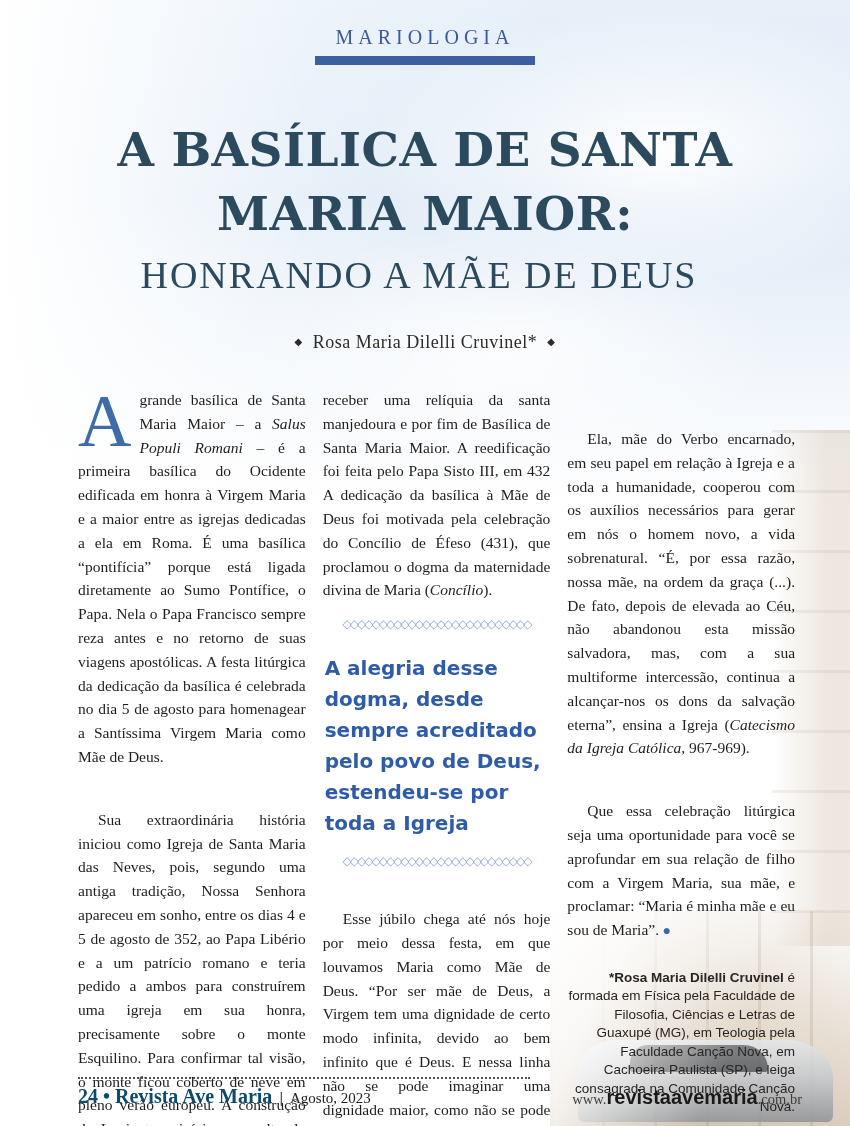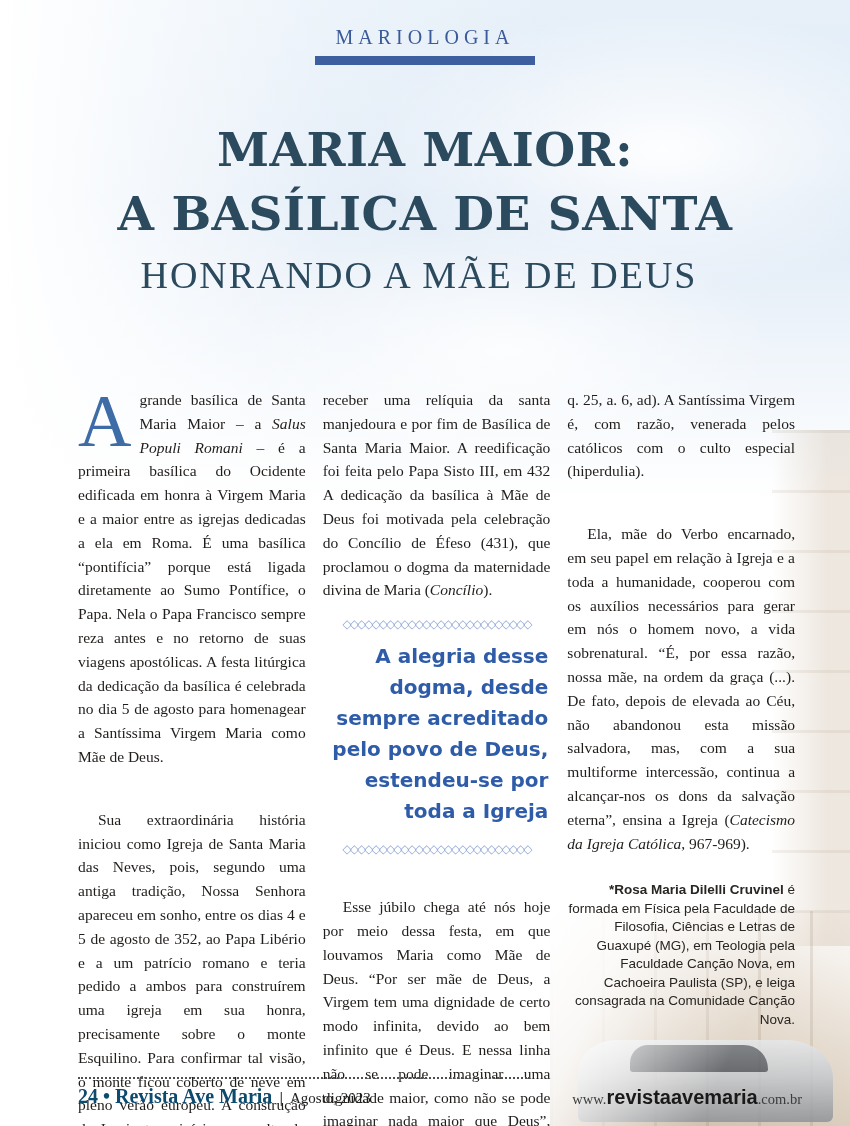--- a/index.html
+++ b/index.html
@@ -85,21 +85,21 @@
   .dropcap {
     float:left; color:#3d6ca7; font-family:"Liberation Serif", serif;
     font-size:74px; line-height:57px; padding:5px 8px 2px 0;
   }
   .diamond-divider {
     margin:15px 0 8px; text-align:center; color:#93a9d6;
     font-family:"DejaVu Sans", sans-serif; font-size:12px; letter-spacing:-2px;
     white-space:nowrap; overflow:hidden;
   }
   .pull-quote {
-    margin:10px 2px 8px; text-align:right; color:#2e5ca8;
+    margin:22px 2px 8px; text-align:left; color:#2e5ca8;
     font-family:"DejaVu Sans", sans-serif; font-weight:bold;
     font-size:20px; line-height:31px;
   }
   .end-dot { color:#3567ac; font-size:14px; }
   .bio-note {
     margin-top:26px; text-align:right;
     font-family:"Liberation Sans", sans-serif;
     font-size:13.5px; line-height:18.5px; color:#282522;
   }
   .bio-note strong { font-weight:bold;text-align:center; }
@@ -128,41 +128,44 @@
     </div>
     <div class="photo-fade"></div>
   </div>
 
   <header class="masthead">
     <div class="section-label">MARIOLOGIA</div>
     <div class="section-bar"></div>
   </header>
 
   <h1 class="title">
+    <span class="title-line">A BASÍLICA DE SANTA</span>
     <span class="title-line">MARIA MAIOR:</span>
-    <span class="title-line">A BASÍLICA DE SANTA</span>
   </h1>
   <h2 class="subtitle">HONRANDO A MÃE DE DEUS</h2>
 
+  <div class="byline">
+    <span class="diamond">◆</span><span>Rosa Maria Dilelli Cruvinel*</span><span class="diamond">◆</span>
+  </div>
 
   <main class="columns">
     <div class="col">
         <p class="body-par"><span class="dropcap">A</span><span>grande basílica de Santa Maria Maior – a </span><em>Salus Populi Romani</em><span> – é a primeira basílica do Ocidente edificada em honra à Virgem Maria e a maior entre as igrejas dedicadas a ela em Roma. É uma basílica “pontifícia” porque está ligada diretamente ao Sumo Pontífice, o Papa. Nela o Papa Francisco sempre reza antes e no retorno de suas viagens apostólicas. A festa litúrgica da dedicação da basílica é celebrada no dia 5 de agosto para homenagear a Santíssima Virgem Maria como Mãe de Deus.</span></p>
         <p class="body-par indent"><span>Sua extraordinária história iniciou como Igreja de Santa Maria das Neves, pois, segundo uma antiga tradição, Nossa Senhora apareceu em sonho, entre os dias 4 e 5 de agosto de 352, ao Papa Libério e a um patrício romano e teria pedido a ambos para construírem uma igreja em sua honra, precisamente sobre o monte Esquilino. Para confirmar tal visão, o monte ficou coberto de neve em pleno verão europeu. A construção da Igreja teve início por volta do ano 360. Depois foi chamada de Santa Maria do Presépio por</span></p>
       </div>
     <div class="col">
         <p class="body-par"><span>receber uma relíquia da santa manjedoura e por fim de Basílica de Santa Maria Maior. A reedificação foi feita pelo Papa Sisto III, em 432 A dedicação da basílica à Mãe de Deus foi motivada pela celebração do Concílio de Éfeso (431), que proclamou o dogma da maternidade divina de Maria (</span><em>Concílio</em><span>).</span></p>
         <div class="diamond-divider">◇◇◇◇◇◇◇◇◇◇◇◇◇◇◇◇◇◇◇◇◇◇◇◇◇◇</div>
         <div class="pull-quote">A alegria desse dogma, desde sempre acreditado pelo povo de Deus, estendeu-se por toda a Igreja</div>
         <div class="diamond-divider">◇◇◇◇◇◇◇◇◇◇◇◇◇◇◇◇◇◇◇◇◇◇◇◇◇◇</div>
         <p class="body-par indent"><span>Esse júbilo chega até nós hoje por meio dessa festa, em que louvamos Maria como Mãe de Deus. “Por ser mãe de Deus, a Virgem tem uma dignidade de certo modo infinita, devido ao bem infinito que é Deus. E nessa linha não se pode imaginar uma dignidade maior, como não se pode imaginar nada maior que Deus”, afirma São Tomás de Aquino (</span><em>Suma teológica</em></p>
       </div>
     <div class="col">
-        <p class="body-par"><span>q. 25, a. 6, ad). A Santíssima Virgem é, com razão, venerada pelos católicos com o culto especial (hiperdulia).</span></p>
         <p class="body-par indent"><span>Ela, mãe do Verbo encarnado, em seu papel em relação à Igreja e a toda a humanidade, cooperou com os auxílios necessários para gerar em nós o homem novo, a vida sobrenatural. “É, por essa razão, nossa mãe, na ordem da graça (...). De fato, depois de elevada ao Céu, não abandonou esta missão salvadora, mas, com a sua multiforme intercessão, continua a alcançar-nos os dons da salvação eterna”, ensina a Igreja (</span><em>Catecismo da Igreja Católica</em><span>, 967-969).</span></p>
+        <p class="body-par indent"><span>Que essa celebração litúrgica seja uma oportunidade para você se aprofundar em sua relação de filho com a Virgem Maria, sua mãe, e proclamar: “Maria é minha mãe e eu sou de Maria”.</span><span class="end-dot"> ●</span></p>
         <div class="bio-note"><strong>*Rosa Maria Dilelli Cruvinel</strong><span> é formada em Física pela Faculdade de Filosofia, Ciências e Letras de Guaxupé (MG), em Teologia pela Faculdade Canção Nova, em Cachoeira Paulista (SP), e leiga consagrada na Comunidade Canção Nova.</span></div>
       </div>
   </main>
 
   <footer>
     <div class="footer-rule"></div>
     <div class="footer-left">
       <span class="pi-bold">24 • Revista Ave Maria</span><span class="pi-sep">|</span><span class="pi-date">Agosto, 2023</span>
     </div>
     <div class="footer-right">

